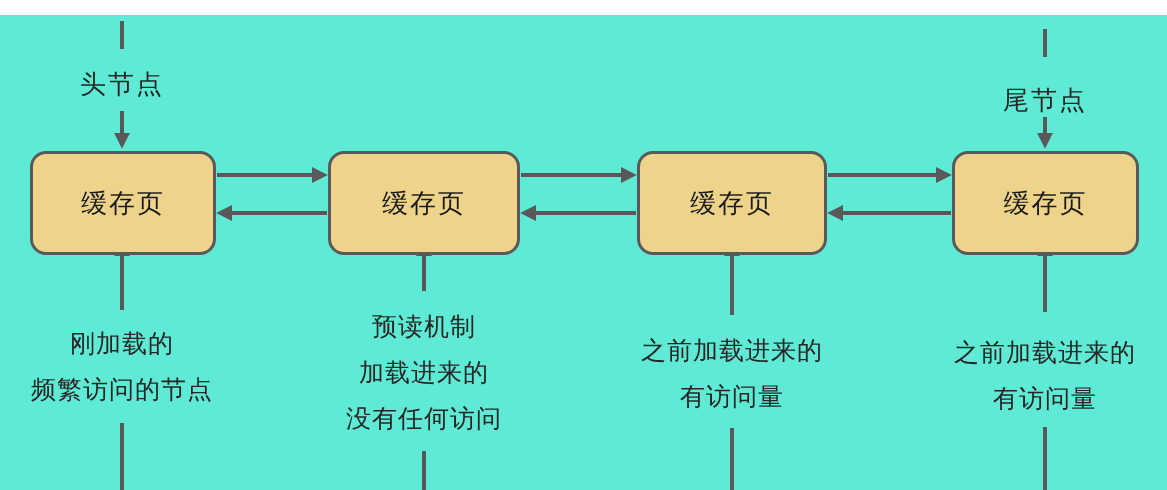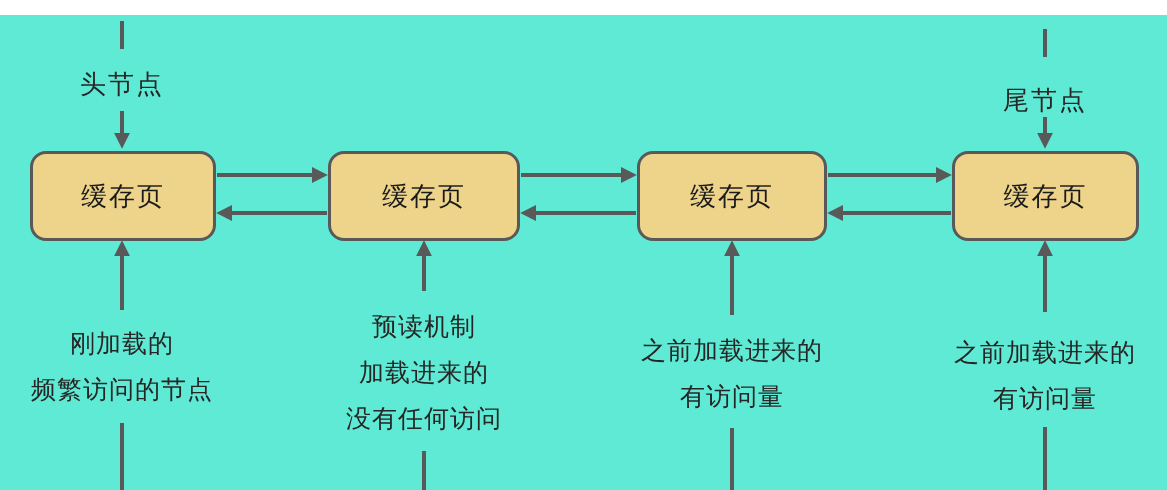--- a/index.html
+++ b/index.html
@@ -10,21 +10,21 @@
   }
   html,body{margin:0;padding:0;background:#ffffff;}
   body{font-family:"DejaVu Sans","Liberation Sans",sans-serif;color:var(--text);}
   .canvas{position:relative;width:1167px;height:490px;background:#5eead4;overflow:hidden;margin-top:15px;}
   .connector-layer{position:absolute;left:0;top:0;width:1167px;height:490px;}
   .connector-layer line{stroke:var(--arrow);stroke-width:4;}
   .connector-layer marker path{fill:var(--arrow);stroke:none;}
   .node{
     position:absolute;
     box-sizing:border-box;
-    height:90px;
+    height:104px;
     background:var(--node-fill);
     border:3px solid var(--node-border);
     border-radius:16px;
     display:flex;align-items:center;justify-content:center;
     font-size:26px;letter-spacing:2px;color:#1a1a1a;
   }
   .pointer-label{
     position:absolute;transform:translateX(-50%);
     font-size:26px;letter-spacing:2px;white-space:nowrap;color:var(--text);
   }

